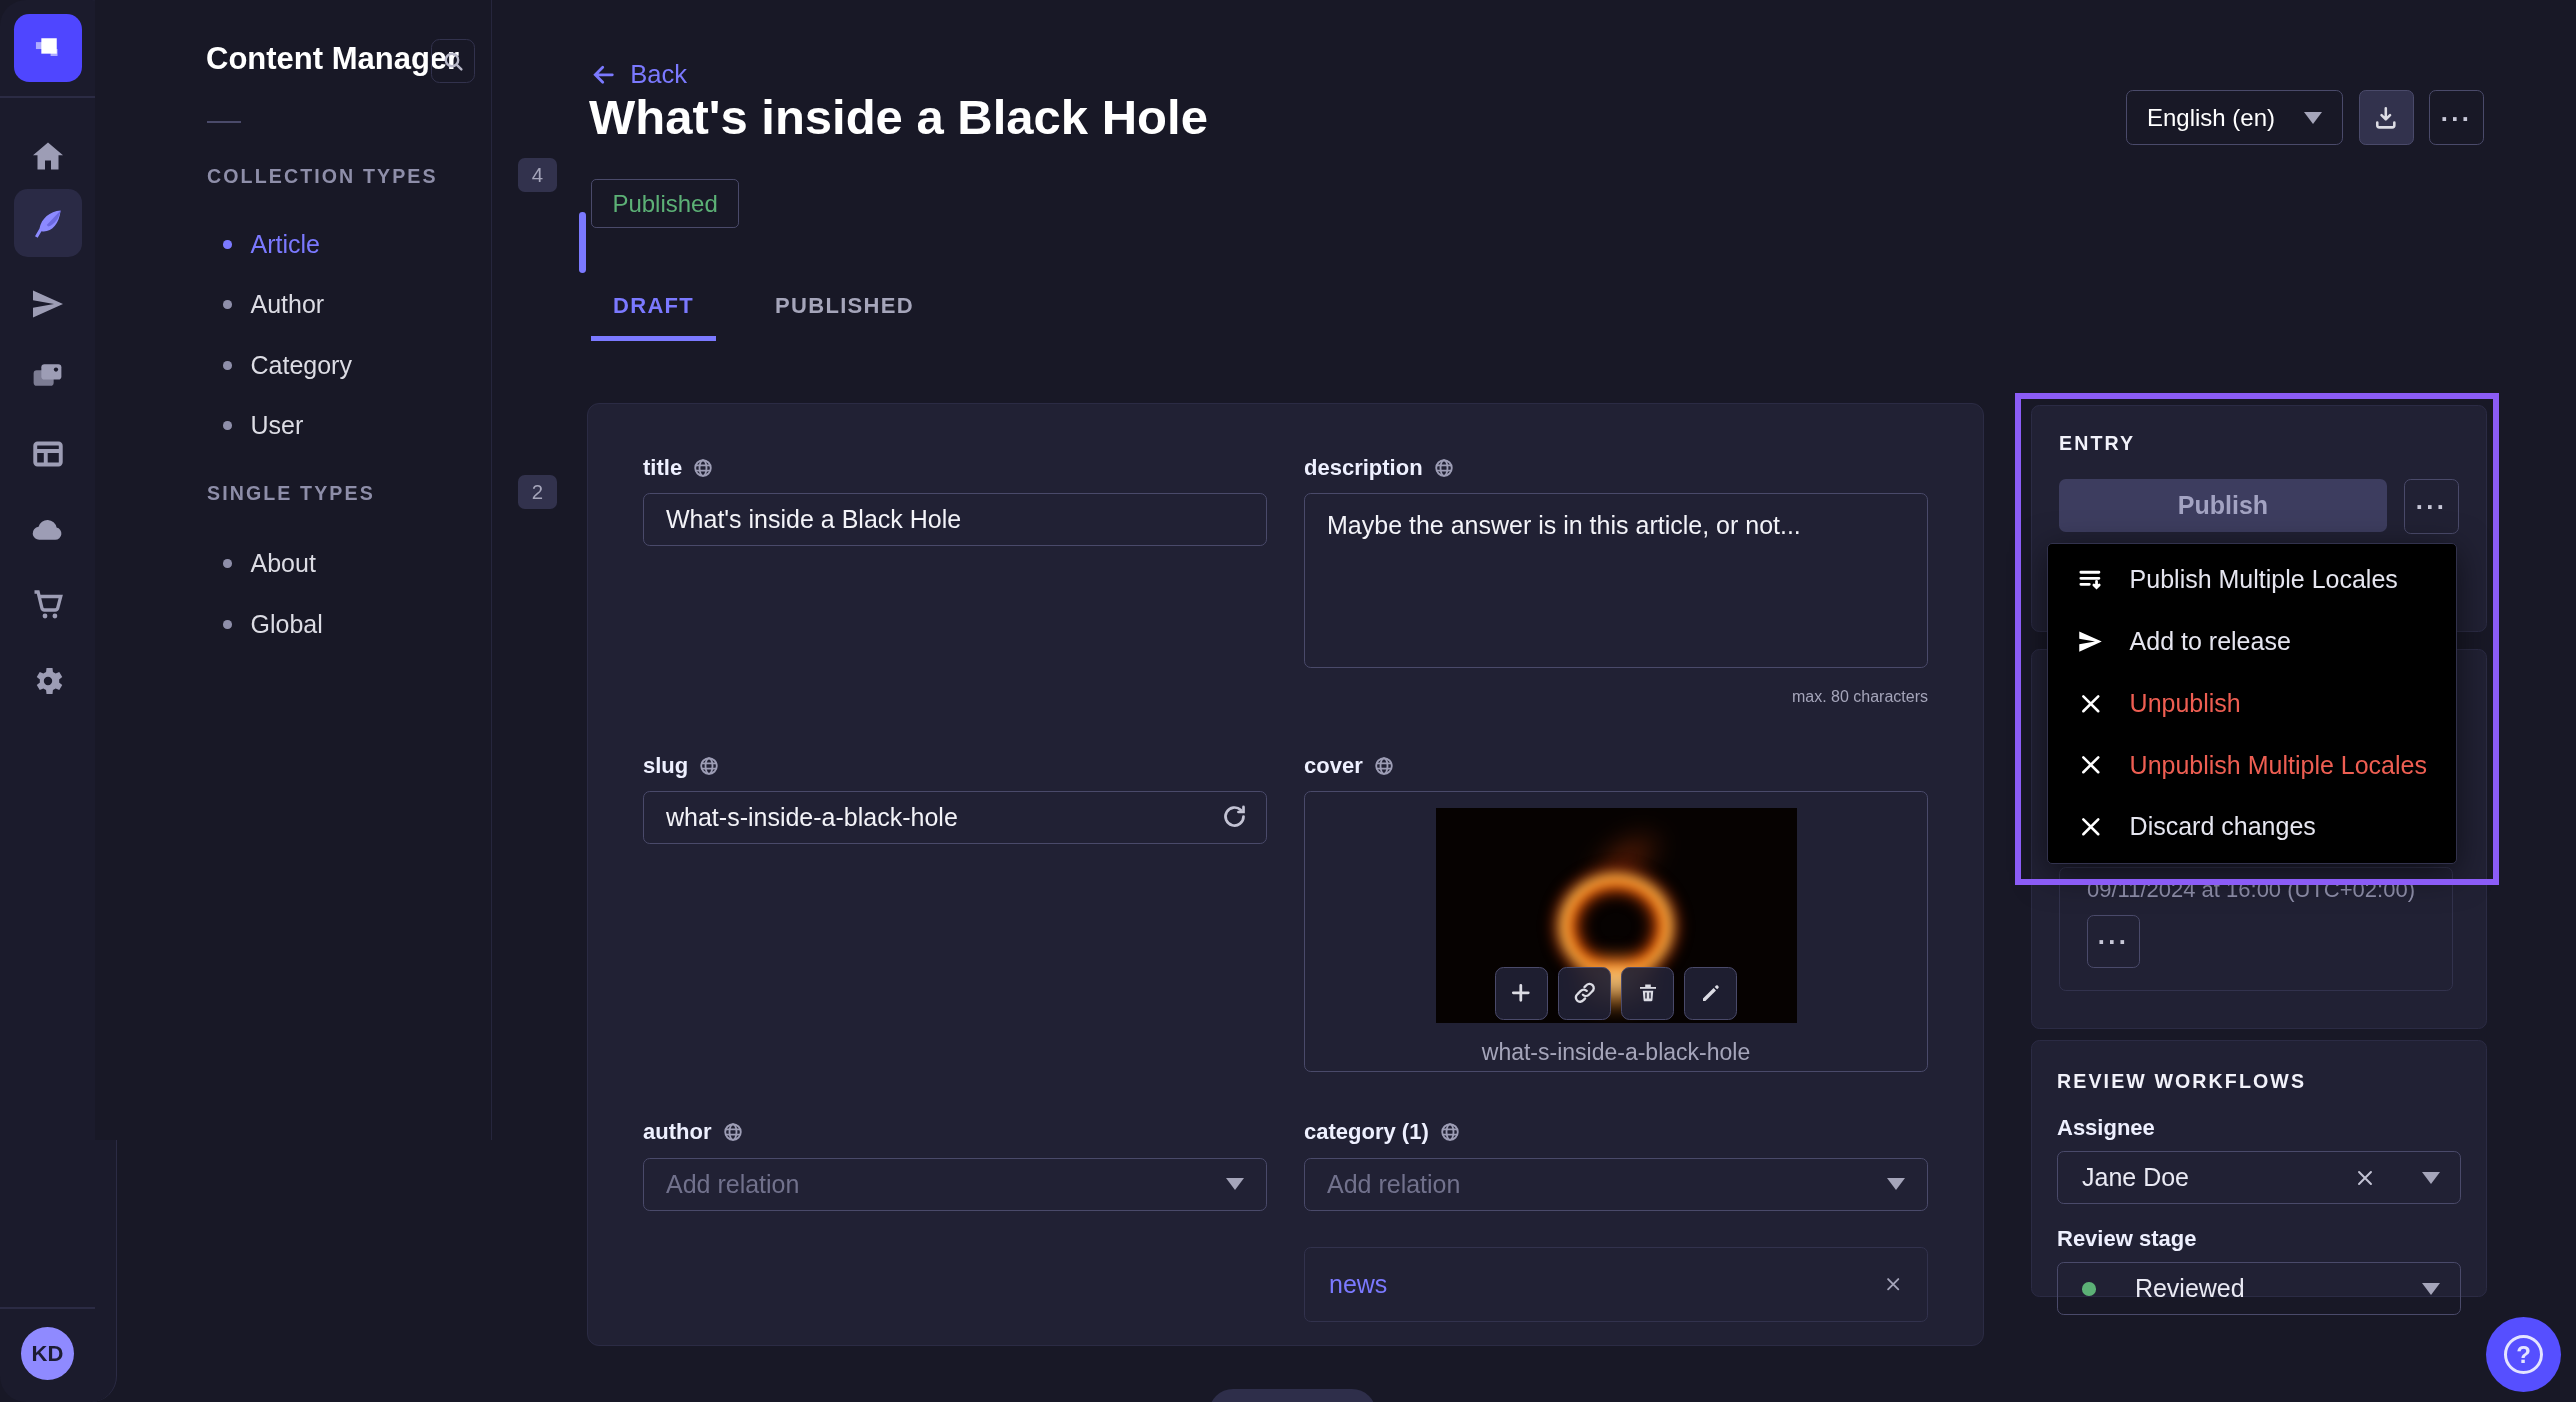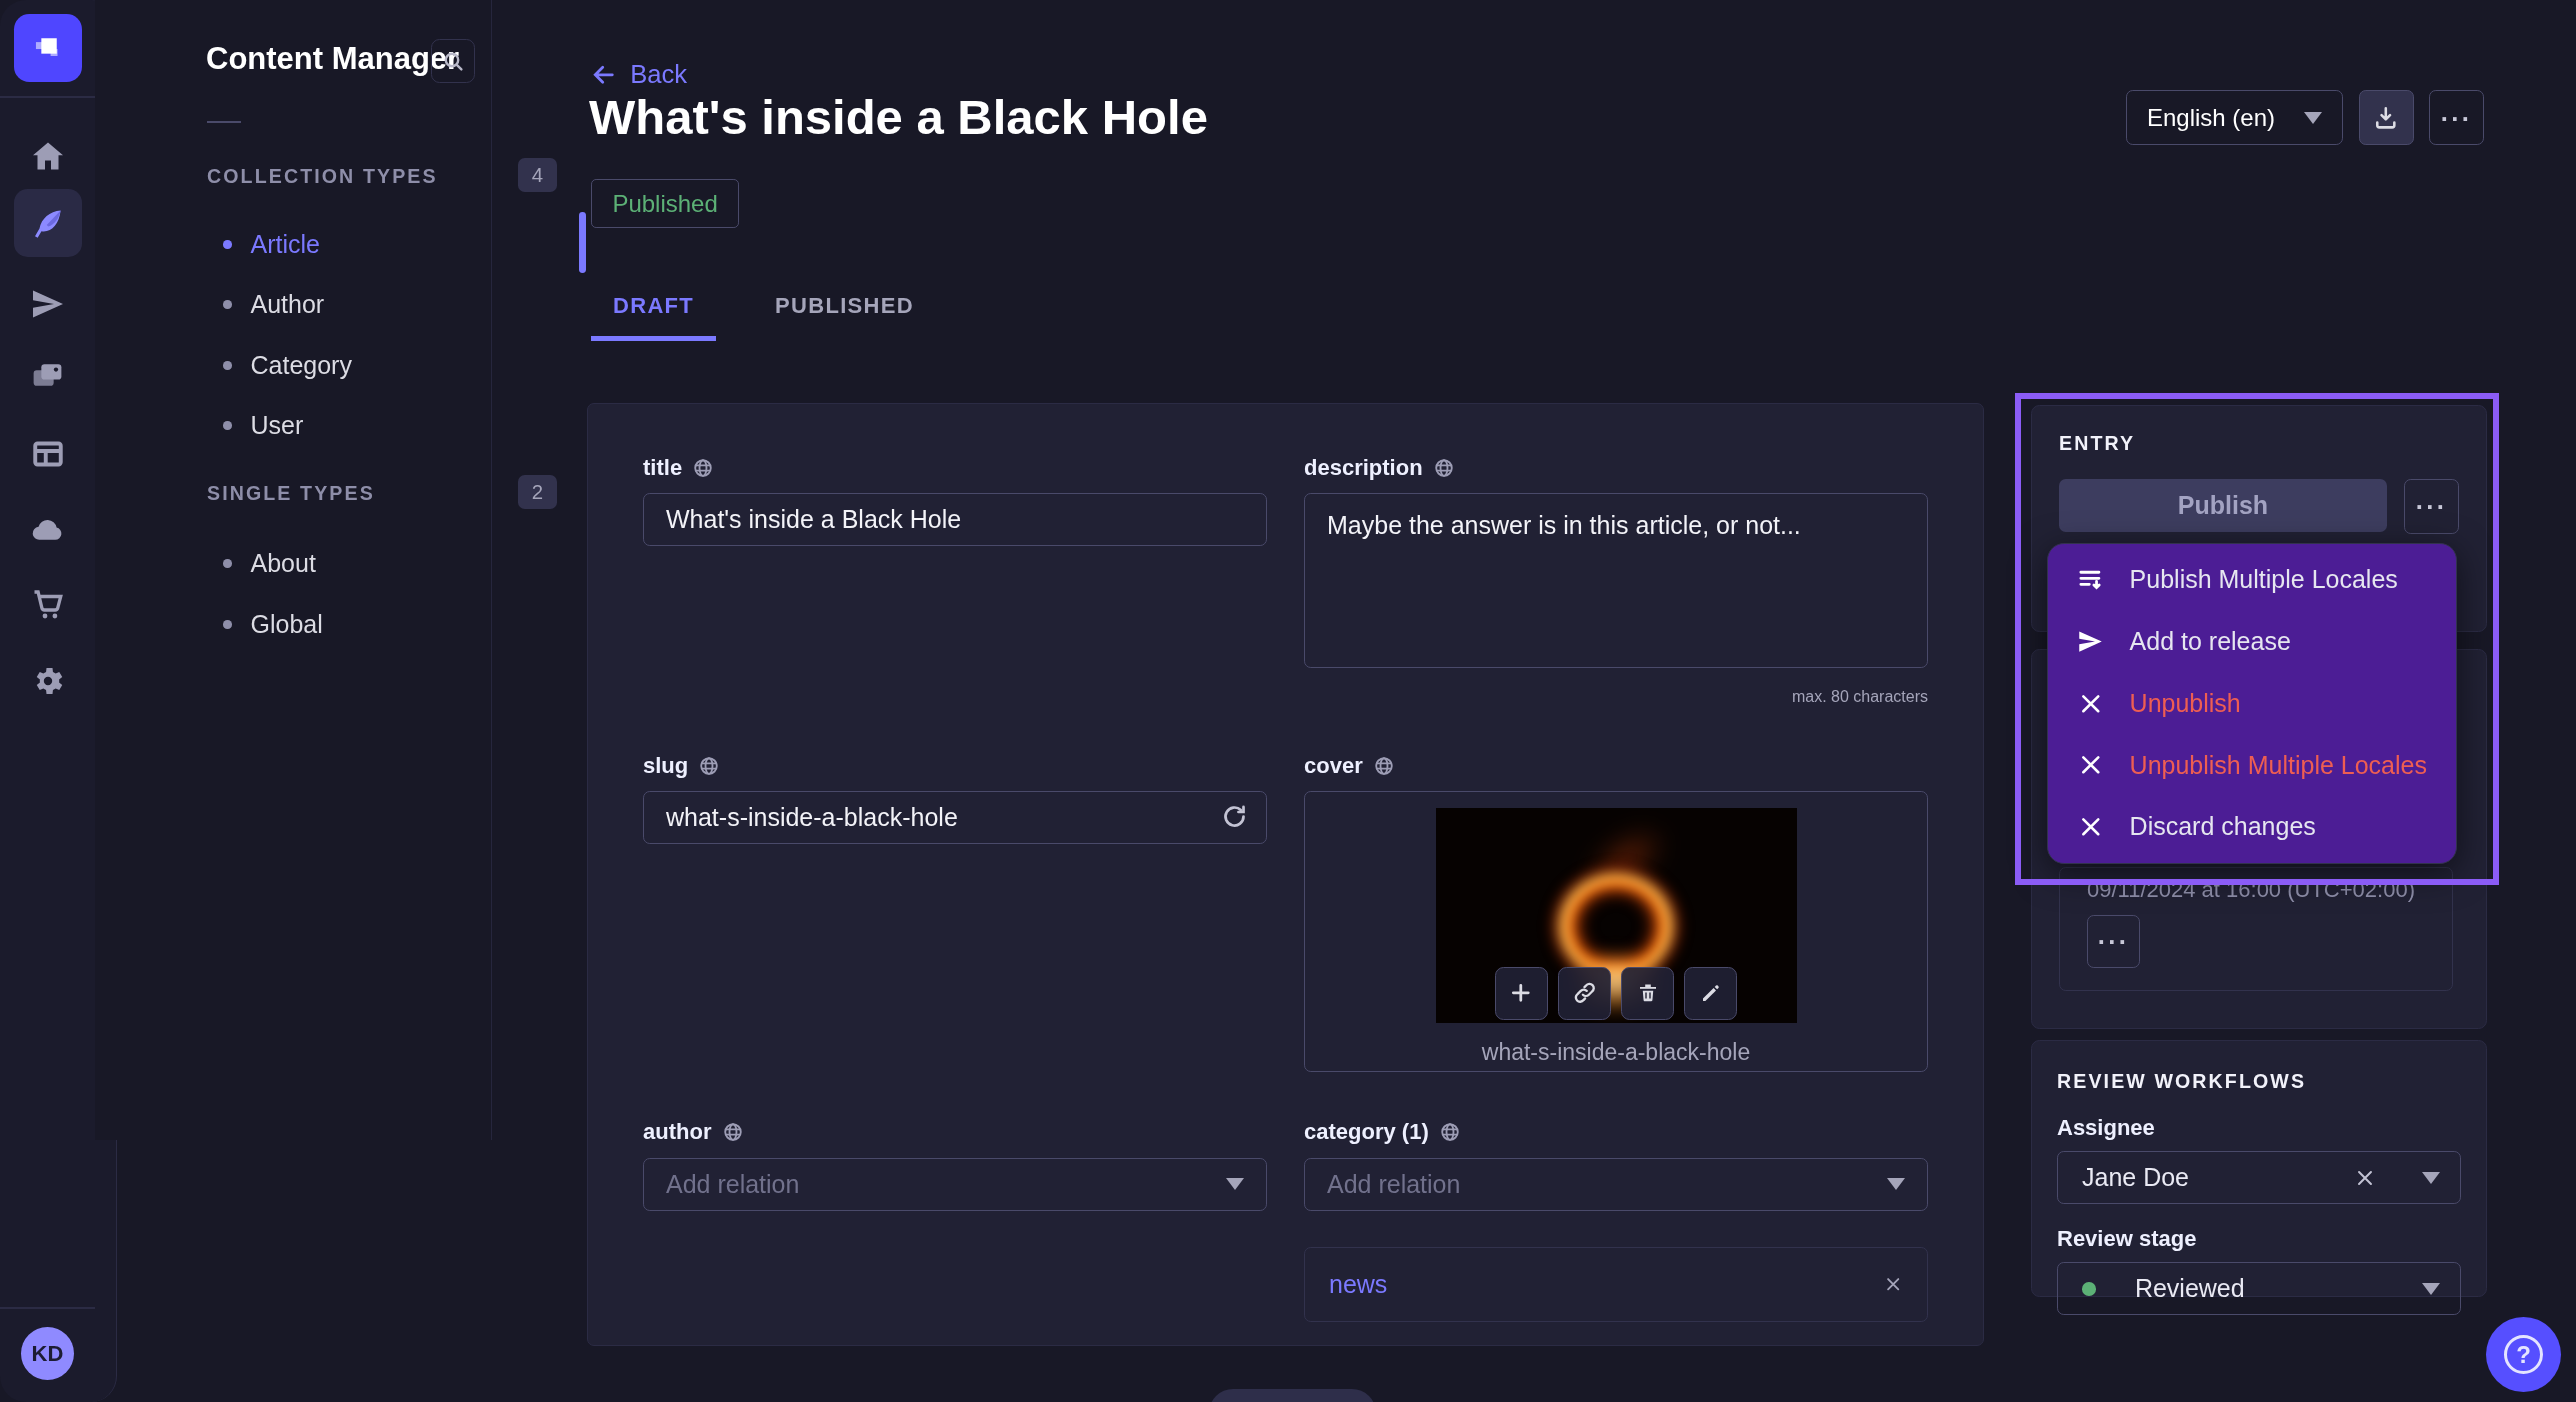--- a/index.html
+++ b/index.html
@@ -58,21 +58,21 @@
   .icon-btn { width:55px; height:55px; border:1.7px solid #4a4a6a; border-radius:6.8px;
     display:flex; align-items:center; justify-content:center; color:#dcdce4; }
   .icon-btn.fill { background:#32324d; }
   .dots { letter-spacing:3.4px; font-size:25.6px; color:#c8c8d8; font-weight:700; line-height:0; padding-bottom:12px; }
 
   .caret { width:0; height:0; border-left:9.4px solid transparent; border-right:9.4px solid transparent;
     border-top:12px solid #a5a5ba; }
 
   
   .form-panel { position:absolute; left:95px; top:403px; width:1397px; height:943px;
-    background:#212134; border:1.7px solid #2b2b44; border-radius:7px; padding:48px 55px 34px; }
+    background:#212134; border:1.7px solid #2b2b44; border-radius:12px; padding:48px 55px 34px; }
   .fgrid { display:grid; grid-template-columns:1fr 1fr; column-gap:37px; row-gap:44px; align-items:start; }
   .flabel { display:flex; align-items:center; gap:10.2px; font-size:22px; font-weight:700;
     color:#eef0ff; margin-bottom:10.2px; height:31px; }
   .flabel .globe { color:#9d9db5; }
   .input { background:#212134; border:1.7px solid #4a4a6a; border-radius:6.8px; height:53px;
     width:100%; display:flex; align-items:center; padding:0 22px; font-size:25px; color:#f3f3f8; }
   input.input { outline:none; font-family:"Liberation Sans",sans-serif; }
   .textarea { height:175px; align-items:flex-start; padding-top:17px; }
   .helper { margin-top:20px; font-size:16px; color:#a5a5ba;text-align:right; }
   .slug-wrap { position:relative; }
@@ -118,21 +118,21 @@
   .review-panel { left:1539px; top:1040px; width:456px; height:257px; padding:29px 25px; }
   .rw-label { font-size:22px; font-weight:700; color:#eef0ff; margin:22px 0 10.2px; }
   .rw-combo { height:53px; border:1.7px solid #4a4a6a; border-radius:6.8px; display:flex;
     align-items:center; padding:0 20.4px 0 24px; font-size:25px; color:#eaeaf4;gap:24px; }
   .rw-combo .grow { flex:1; }
   .stage-dot { width:13.6px; height:13.6px; border-radius:50%; background:#5cb176; margin-right:15.3px; }
   .clear-x { color:#c3c3d4; margin-right:22px; display:flex; }
 
   
   .menu { position:absolute; left:1555px; top:543px; width:410px; height:321px; z-index:40;
-    background:#4c1d95; border:1.7px solid #32324d; border-radius:17px;
+    background:#000000; border:1.7px solid #32324d; border-radius:5px;
     box-shadow:0 8.5px 34px rgba(0,0,0,.55); padding:5.1px 0; display:flex; flex-direction:column; justify-content:space-around; }
   .menu-item { display:flex; align-items:center; gap:22px; padding:0 25.6px; height:60px;
     font-size:25px; color:#e6e6f0; }
   .menu-item .mi-icon { width:34px; display:flex; justify-content:center; color:#fff; }
   .menu-item.danger { color:#ee5e52; }
 
   
   .annot { position:absolute; left:1523px; top:393px; width:484px; height:492px; z-index:50;
     border:6.8px solid #8b5cf6; pointer-events:none; }
 

